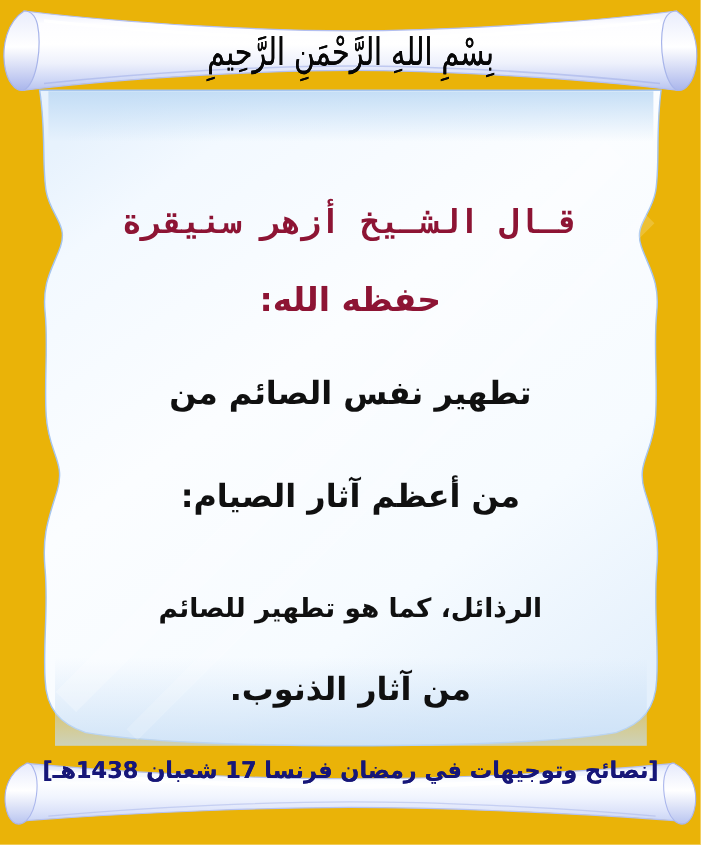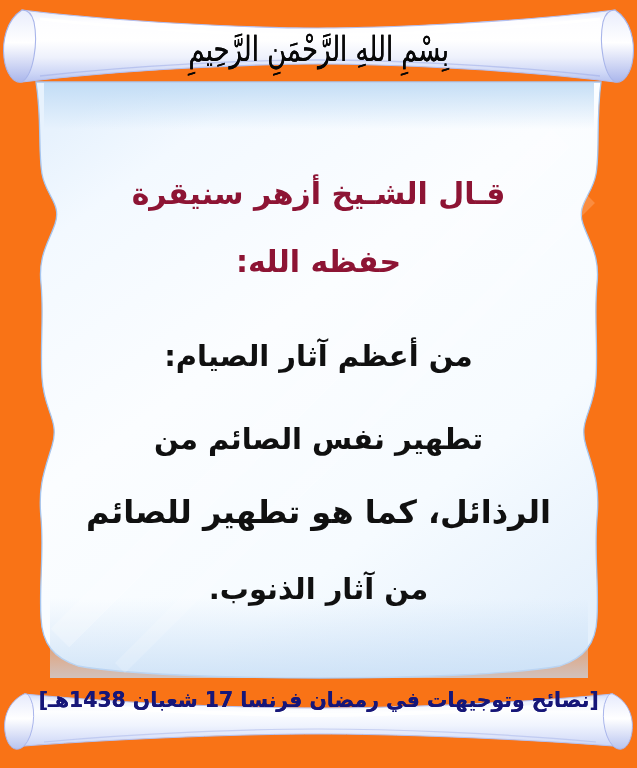--- a/index.html
+++ b/index.html
@@ -15,21 +15,21 @@
     font-family: "DejaVu Sans", "Liberation Sans", sans-serif;
     position: relative;
   }
 
   
   #card {
     position: absolute;
     inset: 0;
     width: 637px;
     height: 768px;
-    background: #f97316;
+    background: #eab308;
     overflow: hidden;
   }
 
   
   .banner {
     position: absolute;
     left: 0;
     top: 2px;
     width: 637px;
     height: 88px;
@@ -89,31 +89,31 @@
     font-family: "DejaVu Sans", "Liberation Sans", sans-serif;
     line-height: 1.05;
   }
 
   .heading {
     color: #8d1434;
     font-weight: bold;
     font-size: 30px;
     letter-spacing: 0px;
   }
-  .heading.l1 { margin-top: 4px; }
+  .heading.l1 { margin-top: 16px; font-family: Liberation Mono, monospace; }
   .heading.l2 { margin-top: 36px; }
 
   .quote {
     color: #101010;
     font-weight: bold;
     font-size: 29px;
   }
   .quote.q1 { margin-top: 64px; }
   .quote.q2 { margin-top: 53px; }
-  .quote.q3 { margin-top: 41px; font-size: 32px; }
+  .quote.q3 { margin-top: 74px; font-size: 24px; }
   .quote.q4 { margin-top: 45px; }
 
   
   .footer {
     position: absolute;
     left: 0;
     bottom: 6px;
     width: 637px;
     height: 74px;
   }
@@ -253,22 +253,22 @@
       <rect x="50" y="520" width="538" height="80" fill="url(#botShade)"></rect>
 
       <path d="M 60 560 L 560 60" stroke="#ffffff" stroke-width="26" opacity="0.25"></path>
       <path d="M 120 590 L 590 120" stroke="#ffffff" stroke-width="14" opacity="0.18"></path>
     </svg>
 
     <div class="body-text">
       <div class="line heading l1">قـال الشـيخ أزهر سنيقرة</div>
       <div class="line heading l2">حفظه الله:</div>
 
+      <div class="line quote q2">تطهير نفس الصائم من</div>
       <div class="line quote q1">من أعظم آثار الصيام:</div>
-      <div class="line quote q2">تطهير نفس الصائم من</div>
       <div class="line quote q3">الرذائل، كما هو تطهير للصائم</div>
       <div class="line quote q4">من آثار الذنوب.</div>
     </div>
   </div>
 
   <div class="footer">
     <svg width="637" height="74" viewBox="0 0 637 74" xmlns="http://www.w3.org/2000/svg">
       <defs>
         <linearGradient id="footV" x1="0" y1="0" x2="0" y2="1">
           <stop offset="0%" stop-color="#cfd9f6"></stop>

